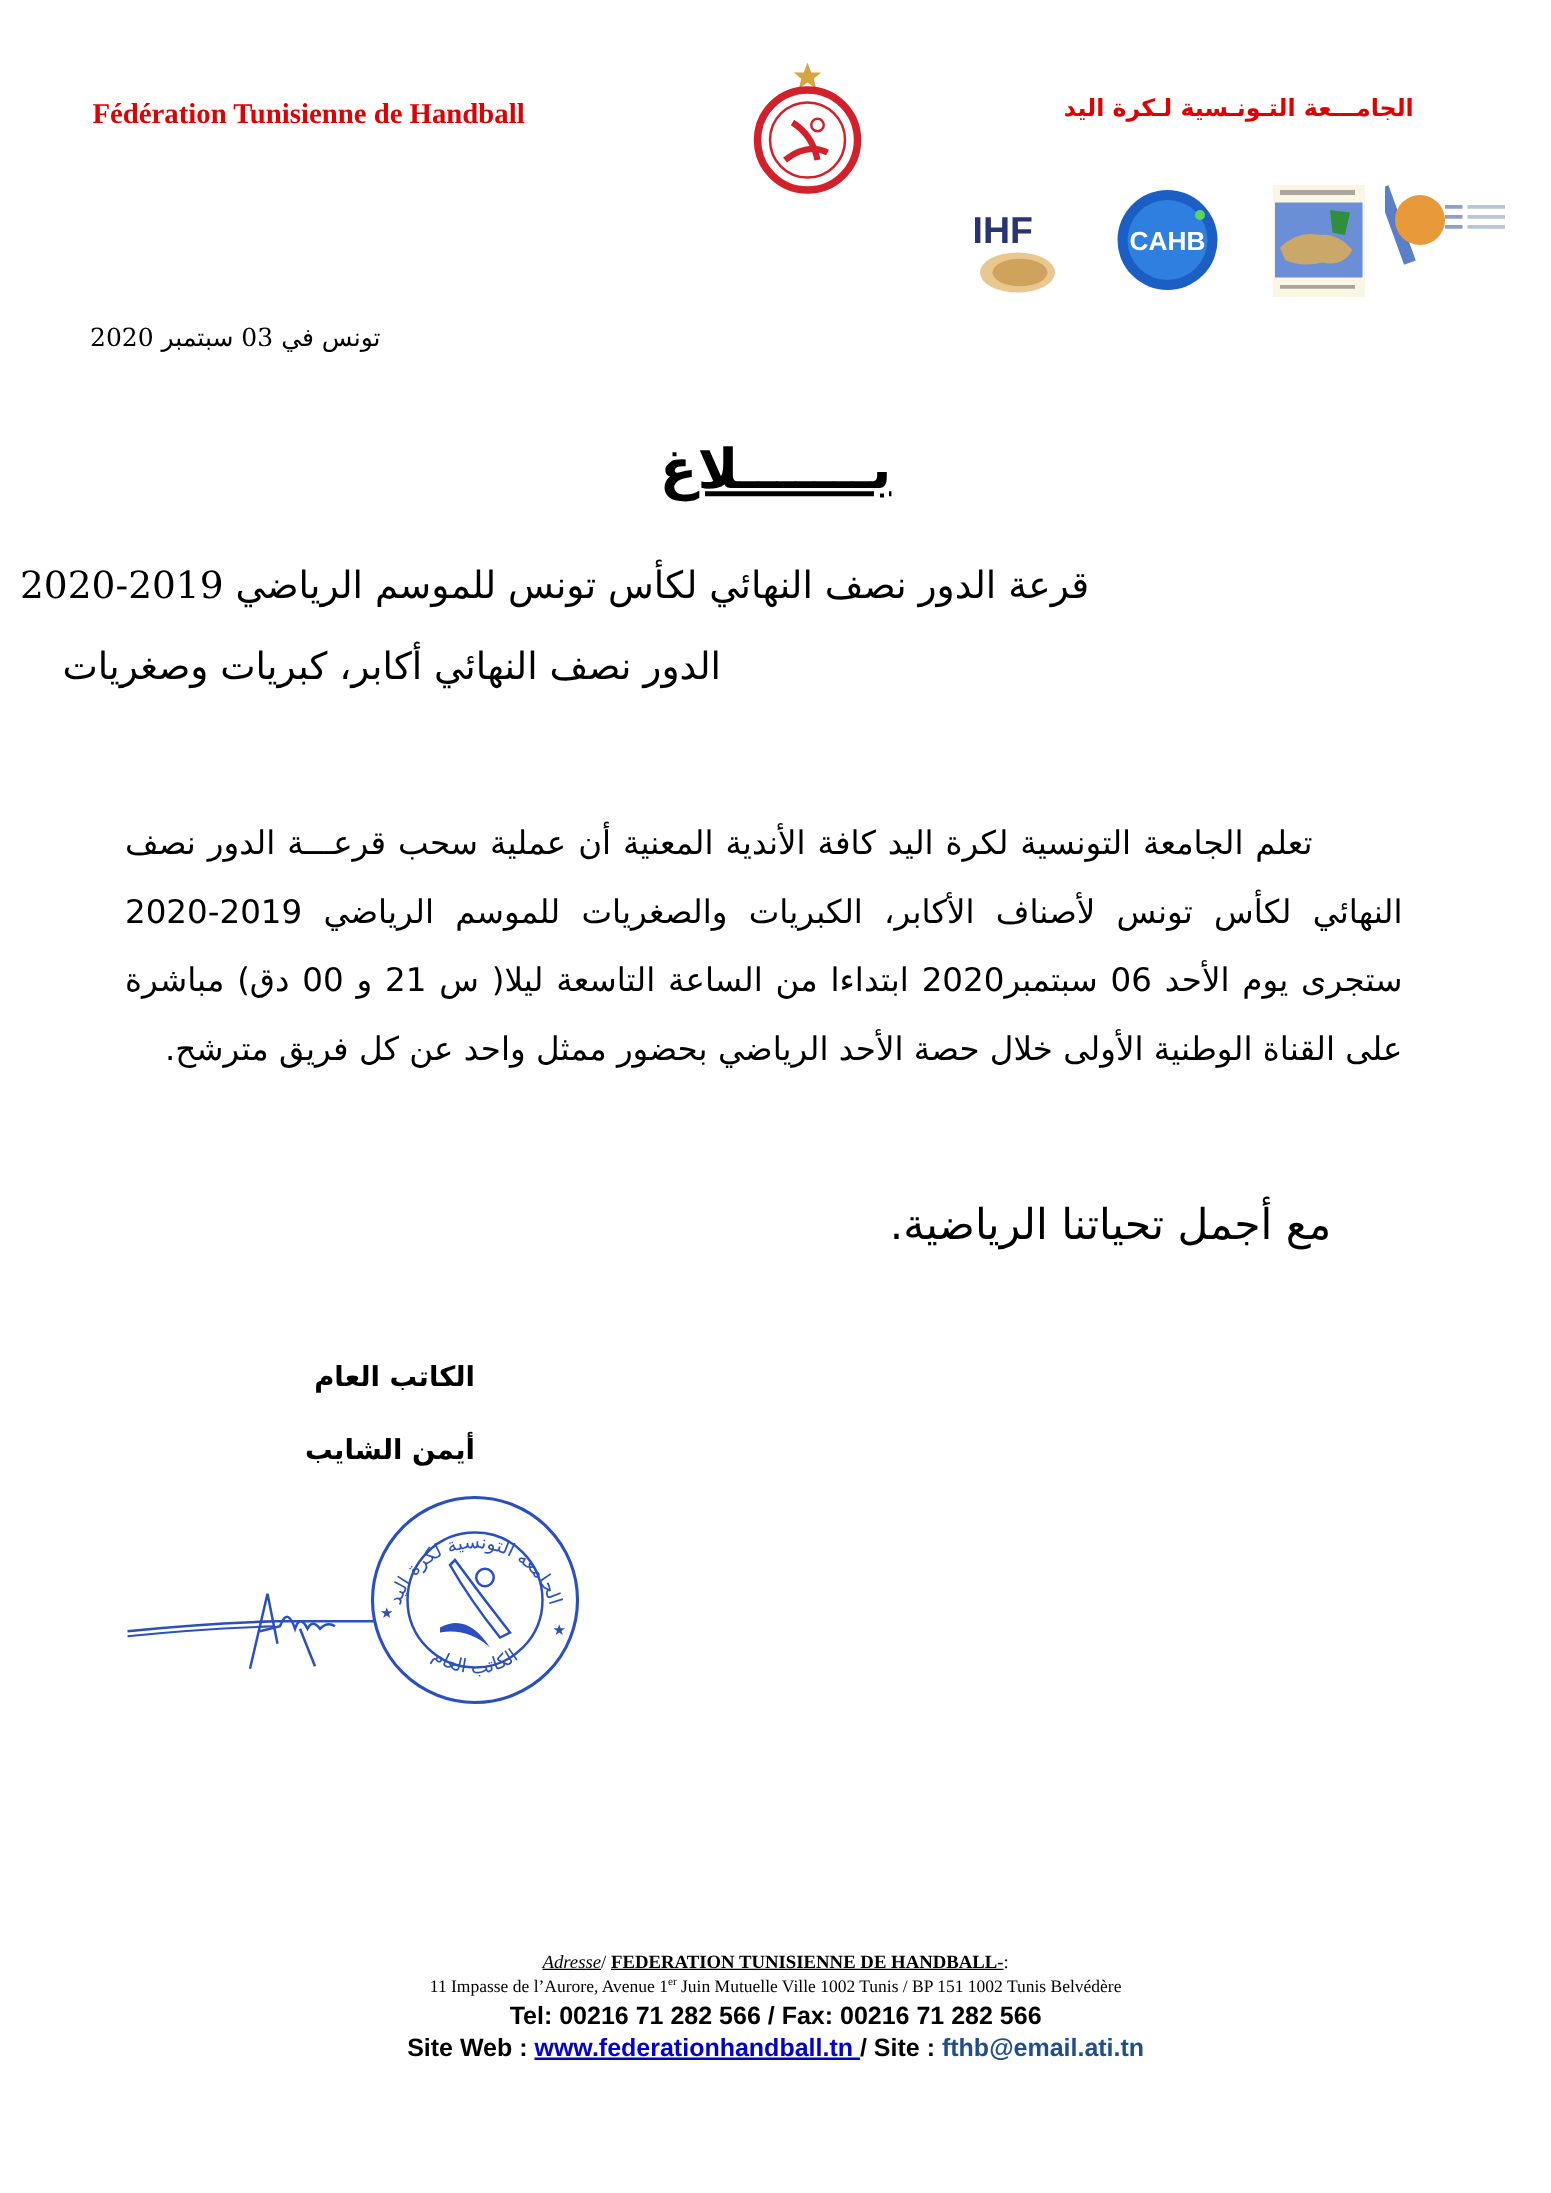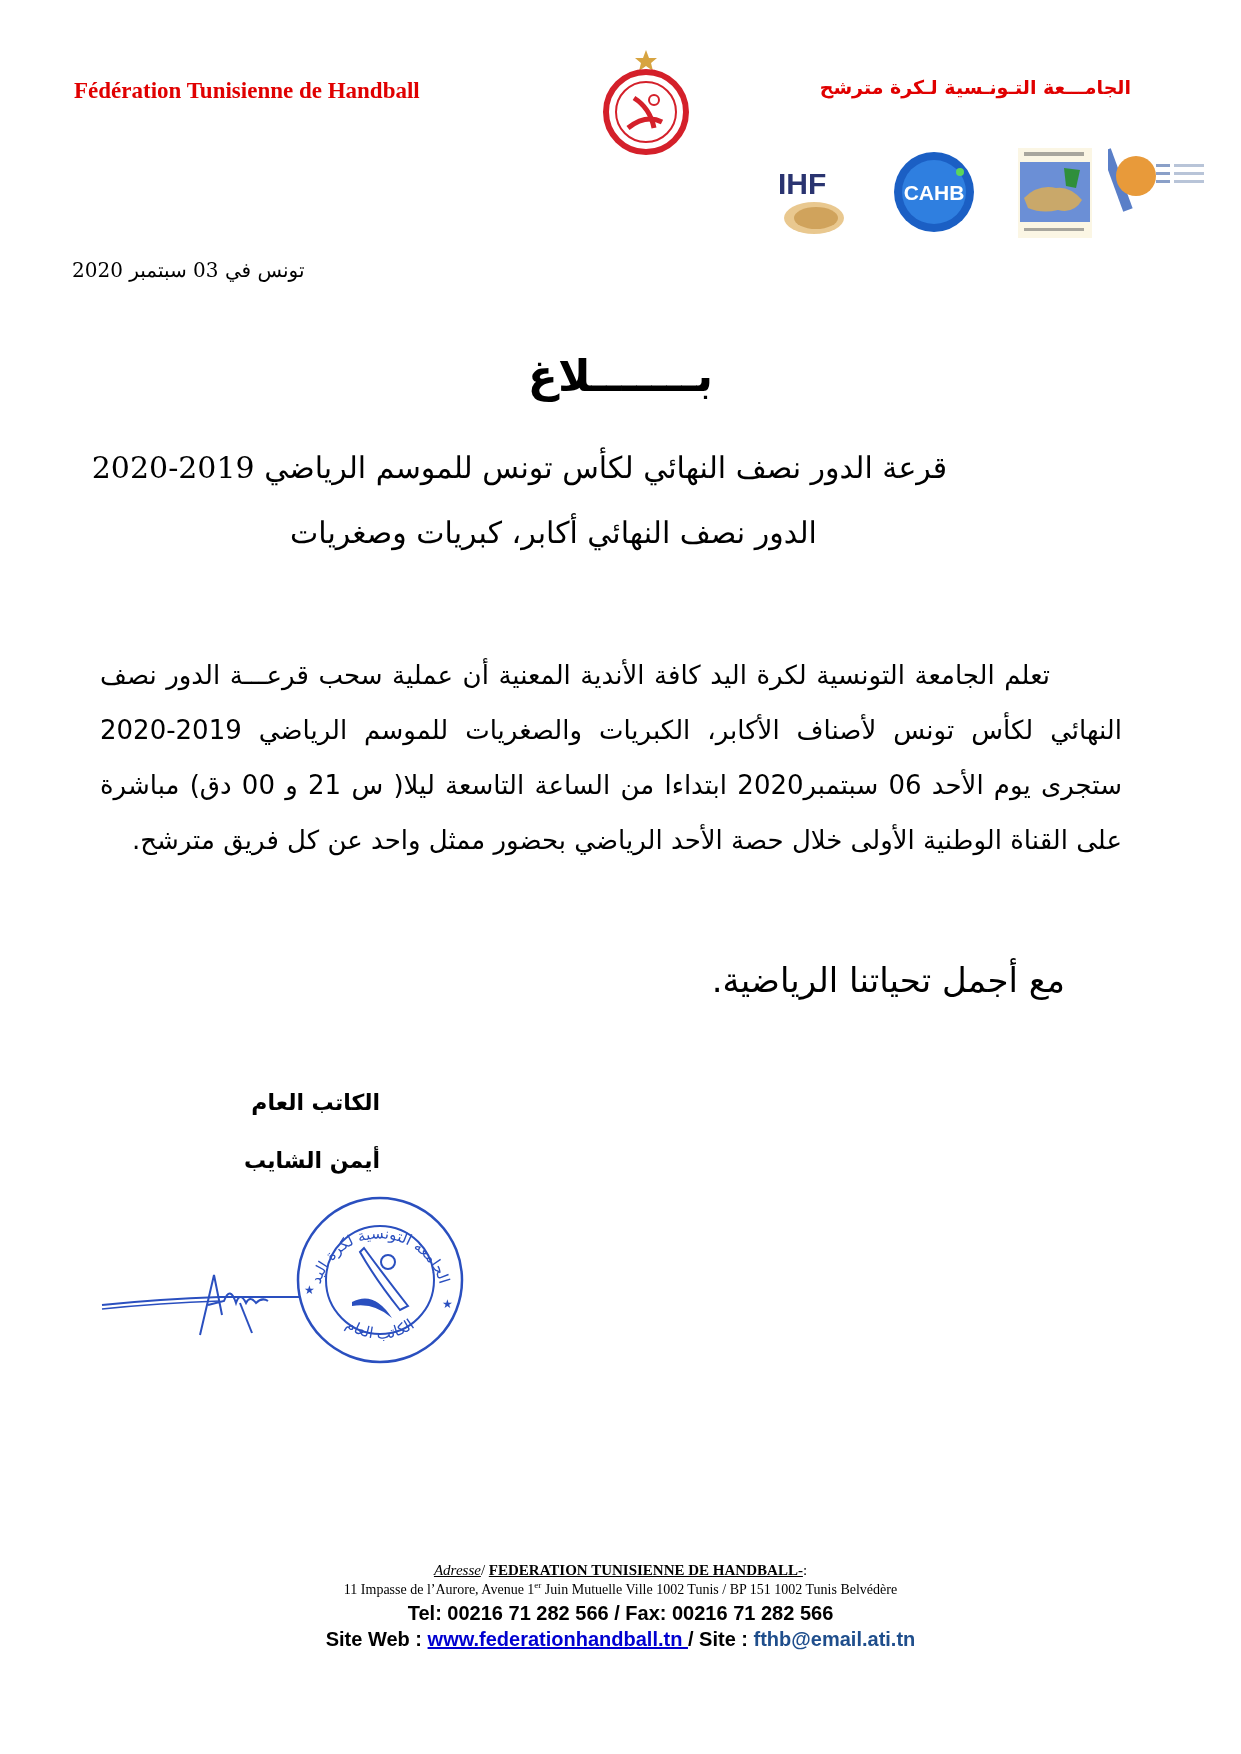--- a/index.html
+++ b/index.html
@@ -12,22 +12,22 @@
   .main-logo { left: 598px; top: 48px; width: 96px; height: 108px; }
   .ihf-logo { left: 768px; top: 160px; width: 84px; height: 80px; }
   .cahb-logo { left: 892px; top: 150px; width: 84px; height: 84px; }
   .arab-logo { left: 1018px; top: 148px; width: 74px; height: 90px; }
   .med-logo { left: 1108px; top: 142px; width: 100px; height: 76px; }
 
   
   .date { left: 72px; top: 258px; font-family: "DejaVu Serif", serif; font-size: 20px; direction: rtl; white-space: nowrap; }
 
   
-  .title { left: 0; width: 1241px; top: 350px; text-align: center; font-family: "DejaVu Sans", sans-serif; font-weight: bold; font-size: 44px; direction: rtl; letter-spacing: 1px; }
-  .subtitle { left: 0; width: 1039px; text-align: center; font-family: "DejaVu Serif", serif; font-size: 30px; direction: rtl; white-space: nowrap; }
+  .title { left: 0; width: 1241px; top: 350px; text-align: center; font-family: "DejaVu Sans", sans-serif; font-weight: bold; font-size: 44px; direction: rtl; letter-spacing: 1px; text-decoration: underline; }
+  .subtitle { left: 16px; width: 1039px; text-align: left; font-family: "DejaVu Serif", serif; font-size: 30px; direction: rtl; white-space: nowrap; }
   .subtitle.l1 { top: 450px; }
   .subtitle.l2 { top: 515px; margin-left: 34px; }
 
   
   .body-text { left: 84px; width: 1054px; top: 632px; font-family: "DejaVu Sans", sans-serif; font-size: 26px; line-height: 55px; direction: rtl; text-align: justify; }
   .body-text p { margin: 16px; }
   .body-text .indent { text-indent: 72px; }
   .closing { right: 176px; top: 960px; font-family: "DejaVu Sans", sans-serif; font-size: 34px; direction: rtl; white-space: nowrap; }
 
   
@@ -57,21 +57,21 @@
   <svg width="96" height="108" viewBox="0 0 96 108">
     <polygon points="48,2 51,10 59,10 53,15 55,23 48,18 41,23 43,15 37,10 45,10" fill="#d7a441"></polygon>
     <circle cx="48" cy="64" r="40" fill="#fff" stroke="#d4202a" stroke-width="6"></circle>
     <circle cx="48" cy="64" r="30" fill="#fff" stroke="#d4202a" stroke-width="2"></circle>
     <path d="M36 50 Q52 60 56 80" stroke="#d4202a" stroke-width="5" fill="none"></path>
     <path d="M30 80 Q48 66 64 74" stroke="#d4202a" stroke-width="5" fill="none"></path>
     <circle cx="56" cy="52" r="5" fill="none" stroke="#d4202a" stroke-width="2"></circle>
   </svg>
 </div>
 
-<div class="abs fed-ar">الجامـــعة التـونـسية لـكرة مترشح</div>
+<div class="abs fed-ar">الجامـــعة التـونـسية لـكرة اليد</div>
 
 <div class="abs ihf-logo">
   <svg width="84" height="80" viewBox="0 0 84 80">
     <text x="10" y="34" font-family="Liberation Sans, sans-serif" font-weight="bold" font-size="30" fill="#2a3470">IHF</text>
     <ellipse cx="46" cy="58" rx="30" ry="16" fill="#e0b060" opacity="0.7"></ellipse>
     <ellipse cx="48" cy="58" rx="22" ry="11" fill="#c08a3a" opacity="0.6"></ellipse>
   </svg>
 </div>
 
 <div class="abs cahb-logo">

